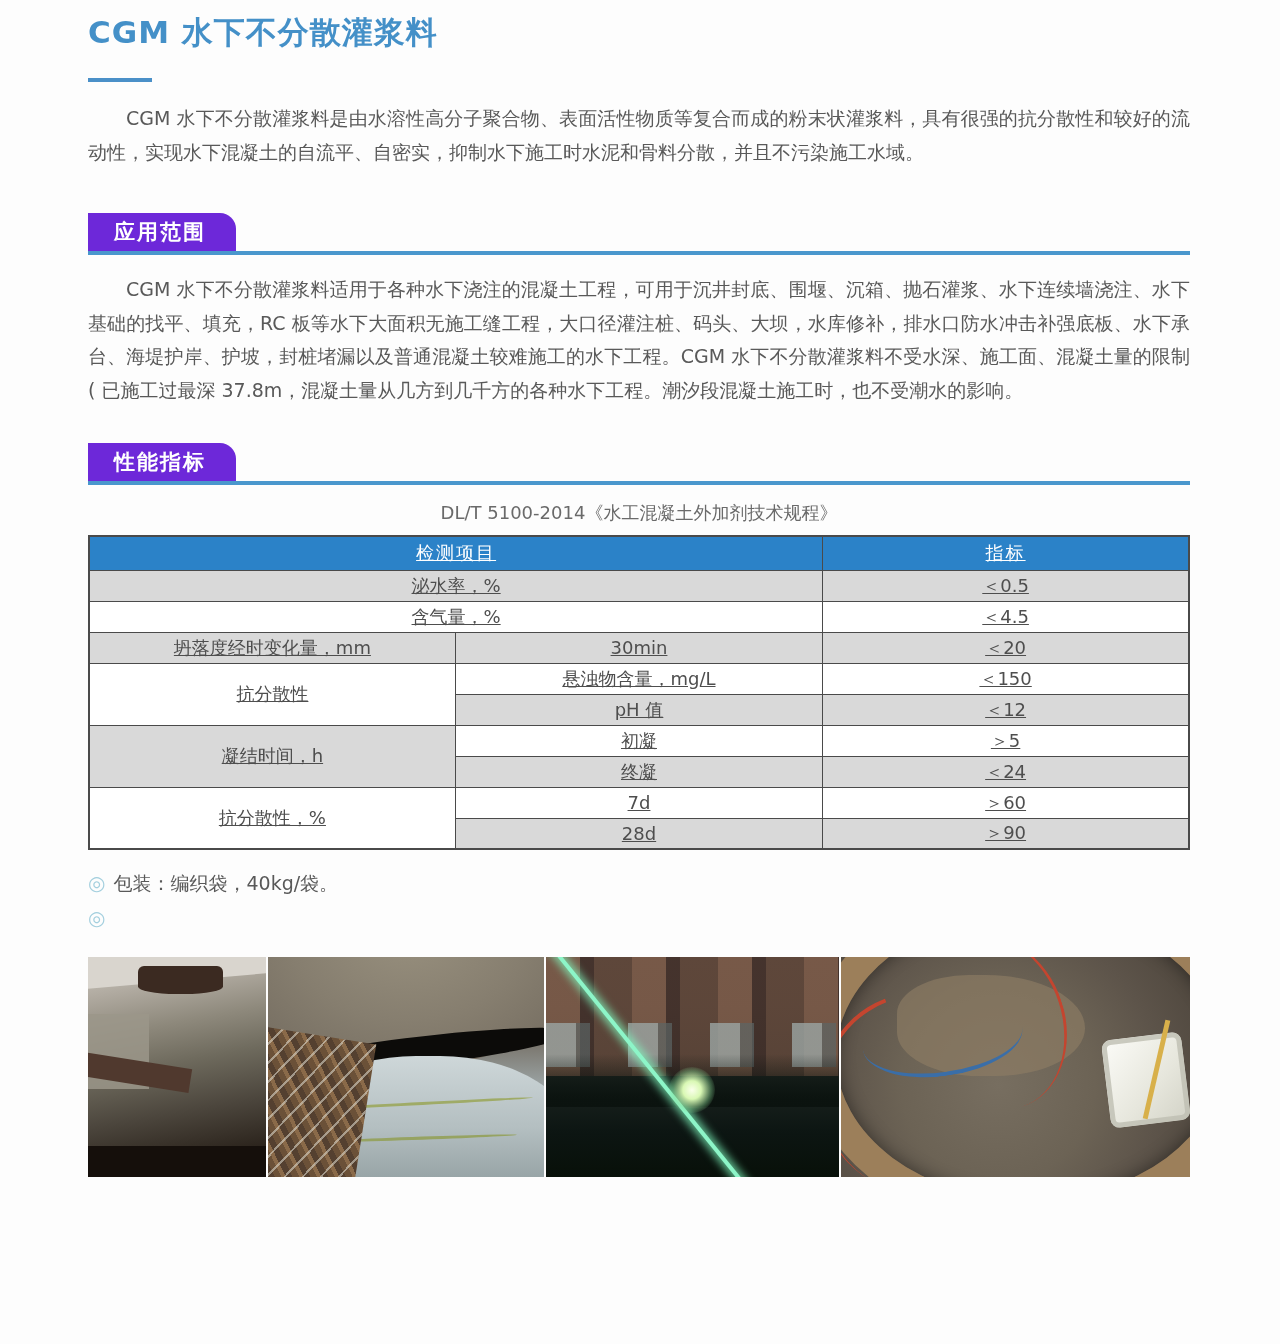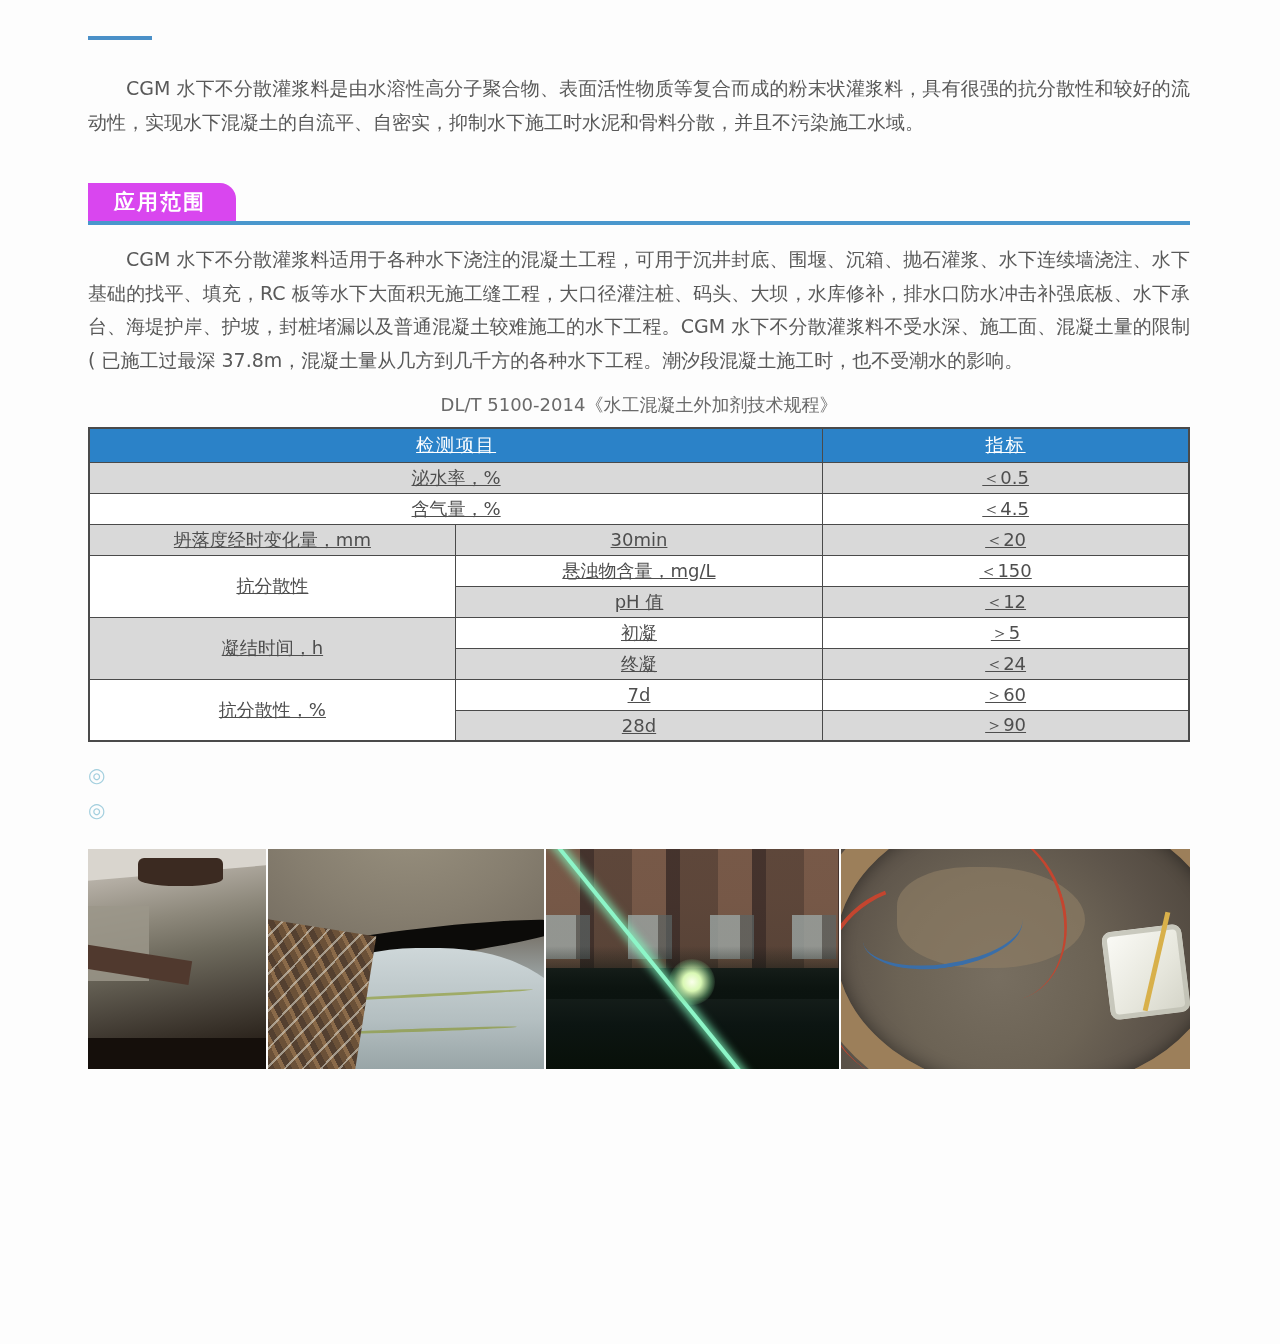--- a/index.html
+++ b/index.html
@@ -7,25 +7,25 @@
   body { font-family:"DejaVu Sans","Liberation Sans",sans-serif; color:#595959; }
   .page { width:1280px; height:1344px; background:#fdfdfd; overflow:hidden; position:relative; }
   .content { width:1102px; margin:0 auto 0 88px; padding-top:12px; }
 
   
   .title { font-size:31px; font-weight:bold; color:#4490c8; letter-spacing:1px; }
   .title-underline { width:64px; height:4px; background:#4a90c8; margin-top:24px; }
 
   
   .para { font-size:19px; line-height:33.5px; text-align:justify; color:#595959; text-indent:2em; }
-  .intro { margin-top:32px; }
+  .intro { margin-top:20px; }
 
   
   .section-head { border-bottom:4px solid #4a97cd; line-height:0; }
-  .badge { display:inline-block; background:#d946ef; color:#ffffff; font-size:21px; font-weight:bold;
+  .badge { display:inline-block; background:#6d28d9; color:#ffffff; font-size:21px; font-weight:bold;
            line-height:38px; padding:0 30px 0 26px; border-top-right-radius:16px; letter-spacing:2px; }
   .sh-app { margin-top:44px; }
   .sh-perf { margin-top:36px; }
   .sh-pack { margin-top:40px; }
   .app-para { margin-top:18px; }
 
   
   .standard { margin-top:16px; text-align:center; font-size:18px; color:#6a6a6a; }
   table.perf { width:100%; margin-top:10px; border-collapse:collapse; table-layout:fixed;
                font-size:18px; color:#4e4e4e; border:2px solid #4a4a4a; }
@@ -85,29 +85,33 @@
   .p4-box   { right:1%; top:36%; width:23%; height:40%; background:linear-gradient(135deg,#fcfcf8 0%,#e6e6dc 60%,#d2d2c6 100%);
               border-radius:9px; transform:rotate(-7deg); box-shadow:inset 0 0 0 5px rgba(190,190,178,.8); }
   .p4-stick { right:9%; top:28%; width:5px; height:46%; background:#d8b04a; transform:rotate(13deg); }
 </style>
 </head>
 <body>
 
 <div class="page">
   <div class="content">
 
+    <h1 class="title">CGM 水下不分散灌浆料</h1>
     <div class="title-underline"></div>
 
     <p class="para intro">CGM 水下不分散灌浆料是由水溶性高分子聚合物、表面活性物质等复合而成的粉末状灌浆料，具有很强的抗分散性和较好的流动性，实现水下混凝土的自流平、自密实，抑制水下施工时水泥和骨料分散，并且不污染施工水域。</p>
 
     <div class="section-head sh-app">
       <span class="badge">应用范围</span>
     </div>
     <p class="para app-para">CGM 水下不分散灌浆料适用于各种水下浇注的混凝土工程，可用于沉井封底、围堰、沉箱、抛石灌浆、水下连续墙浇注、水下基础的找平、填充，RC 板等水下大面积无施工缝工程，大口径灌注桩、码头、大坝，水库修补，排水口防水冲击补强底板、水下承台、海堤护岸、护坡，封桩堵漏以及普通混凝土较难施工的水下工程。CGM 水下不分散灌浆料不受水深、施工面、混凝土量的限制 ( 已施工过最深 37.8m，混凝土量从几方到几千方的各种水下工程。潮汐段混凝土施工时，也不受潮水的影响。</p>
 
+    <div class="section-head sh-perf">
+      <span class="badge">性能指标</span>
+    </div>
     <div class="standard">DL/T 5100-2014《水工混凝土外加剂技术规程》</div>
 
     <table class="perf">
       <colgroup>
           <col style="width:33.3%">
           <col style="width:33.4%">
           <col style="width:33.3%">
         </colgroup>
       <thead>
         <tr>
@@ -155,20 +159,21 @@
         <tr>
           <td class="gray">28d</td>
           <td class="gray">＞90</td>
         </tr>
       </tbody>
     </table>
 
     <div class="bullets">
       <div class="bullet">
         <span class="bullet-icon">◎</span>
+        <span>包装：编织袋，40kg/袋。</span>
       </div>
       <div class="bullet">
         <span class="bullet-icon">◎</span>
       </div>
     </div>
 
     <div class="photos">
       <div class="photo ph1">
         <div class="p1-slab"></div>
         <div class="p1-water"></div>

